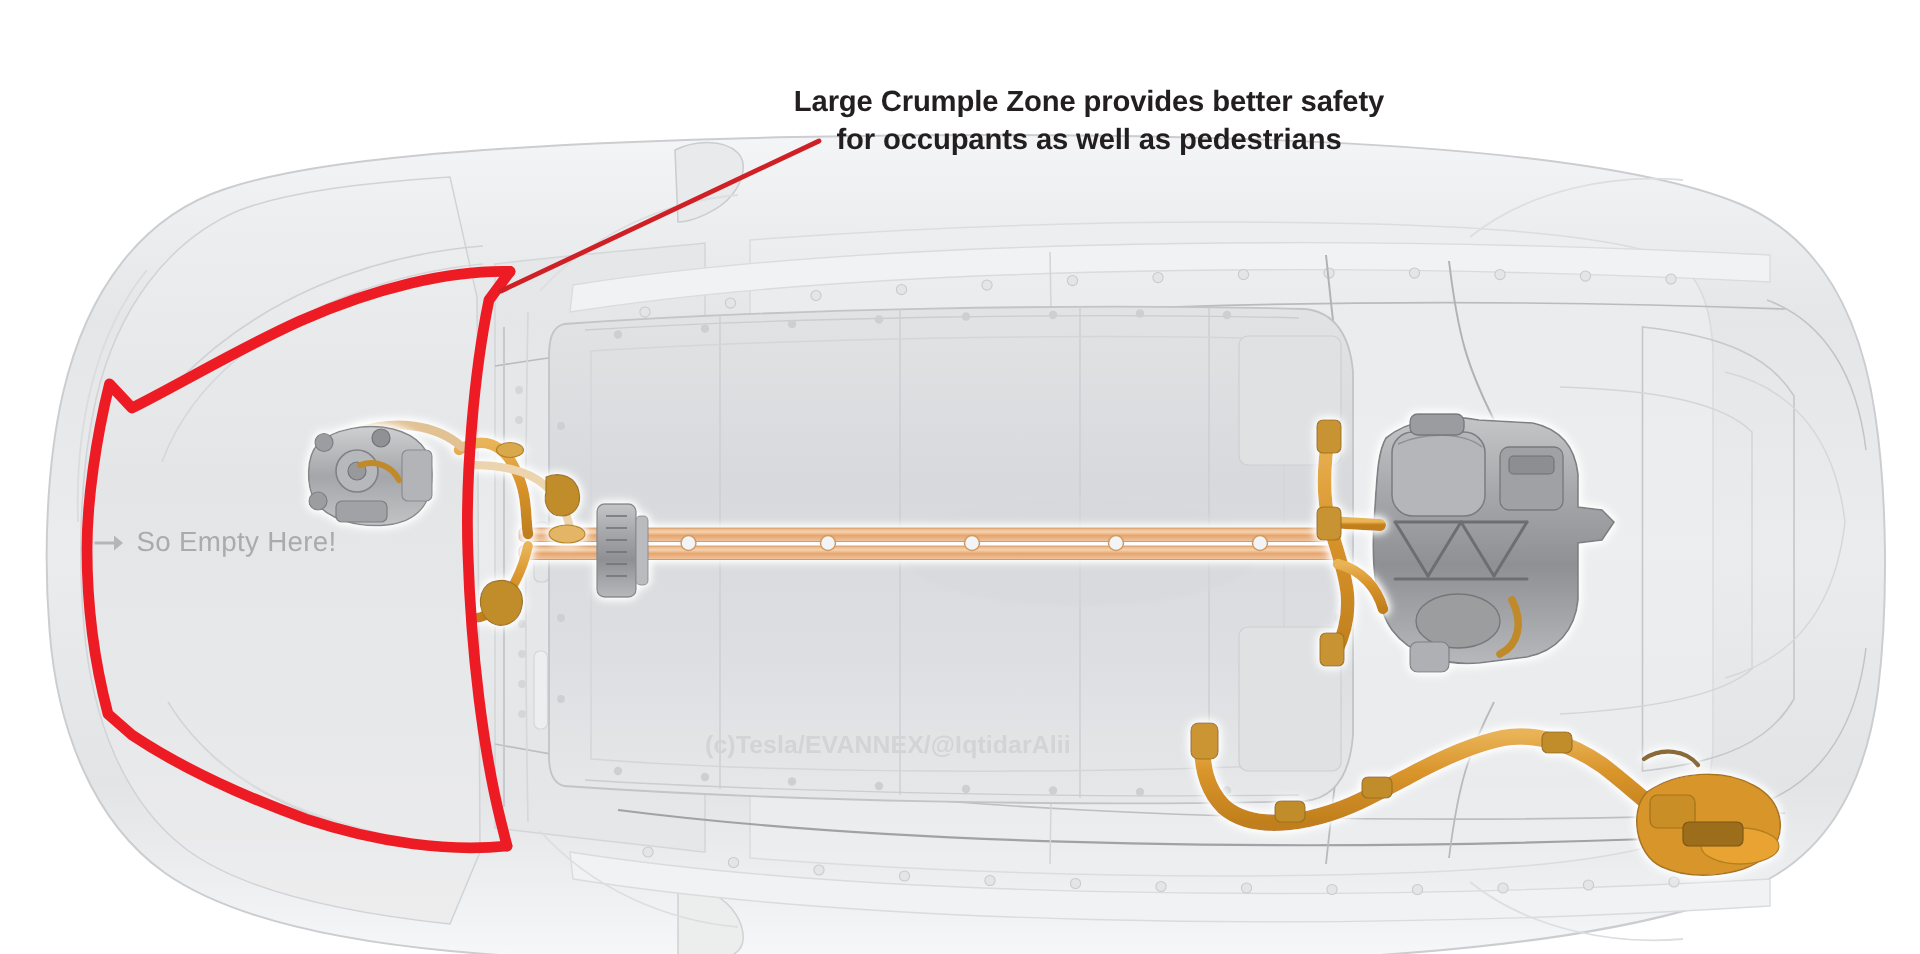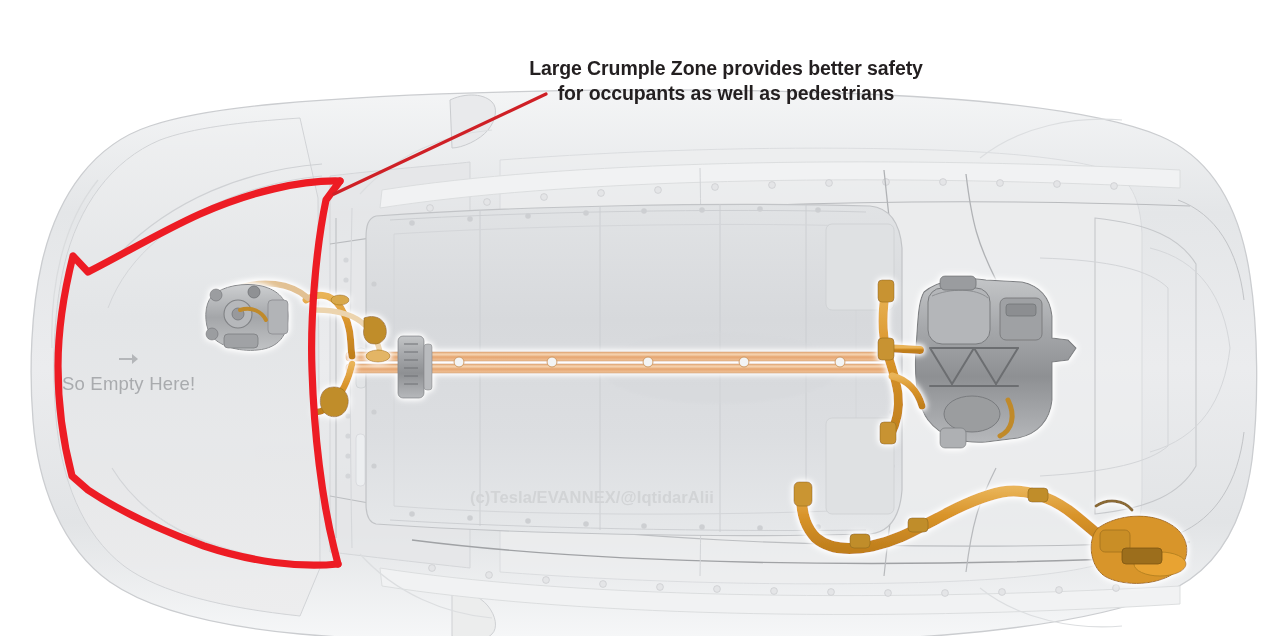--- a/index.html
+++ b/index.html
@@ -44,21 +44,20 @@
     top: 302px;
     display: flex;
     align-items: center;
     gap: 7px;
     color: #a9abae;
     font-family: "Liberation Sans", sans-serif;
     font-size: 18.5px;
     font-weight: 400;
     letter-spacing: 0.2px;
     white-space: nowrap;
-    flex-direction: column;
   }
   .empty-label .arrow-ico {
     display: block;
     width: 22px;
     height: 16px;
     flex: 0 0 auto;
   }
   
   .watermark {
     position: absolute;

